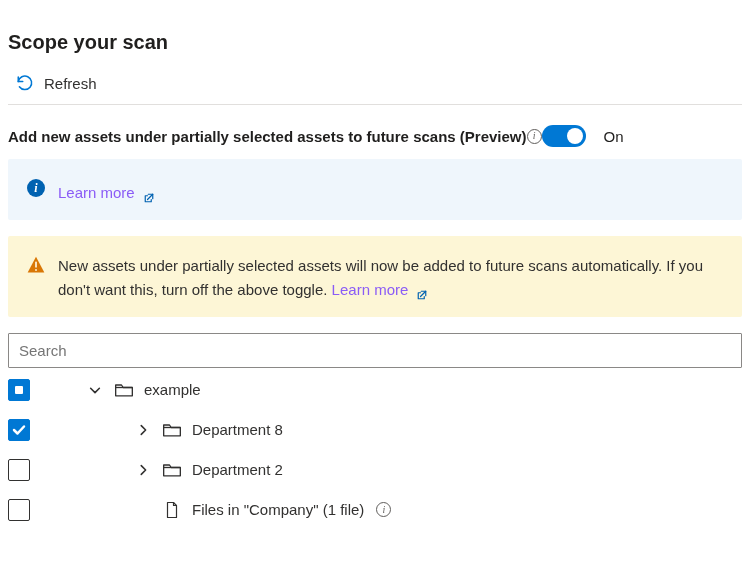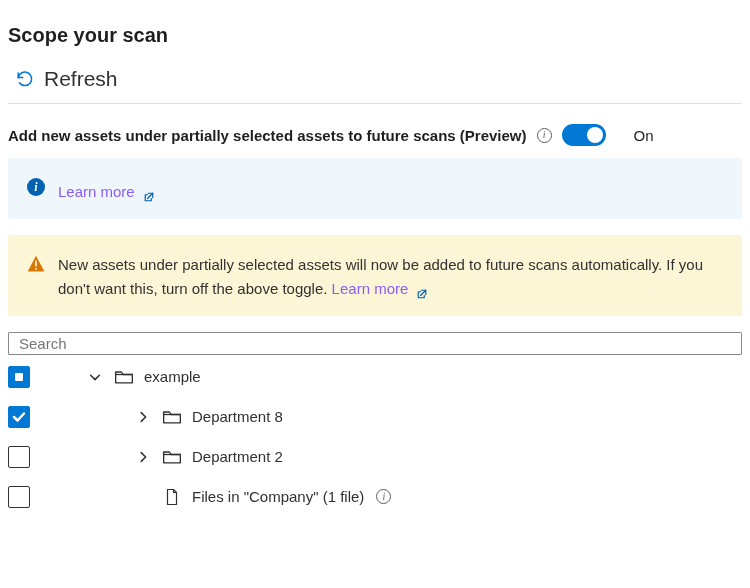--- a/index.html
+++ b/index.html
@@ -10,41 +10,40 @@
       width: 750px;
       height: 588px;
       overflow: hidden;
       background: #fff;
     }
     .container { padding: 8px 8px 0 8px; }
     h1 {
       font-size: 20px;
       font-weight: 600;
       color: #201f1e;
-      margin: 16px 0 14px 0;
+      margin: 23px 0 14px 0;
     }
     .refresh-row {
       display: flex;
       align-items: center;
       gap: 10px;
       padding: 6px 0 12px 8px;
       border-bottom: 1px solid #e1dfdd;
     }
     .refresh-row .icon-refresh {
       width: 18px; height: 18px;
       display: inline-flex;
       align-items: center;
       justify-content: center;
     }
-    .refresh-row span.label { font-size: 21px; color: #323130; }
+    .refresh-row span.label { font-size: 15px; color: #323130; }
 
     .toggle-row {
       display: flex;
       align-items: center;
-      gap: 10px;
       padding: 20px 0 12px 0;
     }
     .toggle-row .label {
       font-size: 15px;
       font-weight: 600;
       color: #201f1e;
     }
     .info-outline {
       width: 15px; height: 15px;
       border: 1px solid #605e5c;
@@ -126,21 +125,21 @@
       display: inline-flex;
       align-items: flex-end;
       gap: 8px;
     }
     .banner.info a.learn { display: flex; margin-top: 4px; }
     .ext-icon { width: 12px; height: 12px; display:inline-flex; }
 
     .search {
       width: 100%;
       border: 1px solid #8a8886;
-      padding: 2px 10px;
+      padding: 8px 10px;
       font-size: 15px;
       color: #605e5c;
       border-radius: 1px;
       margin-bottom: 2px;
     }
 
     .tree-container {
       position: relative;
       overflow-y: scroll;
       height: 200px;

